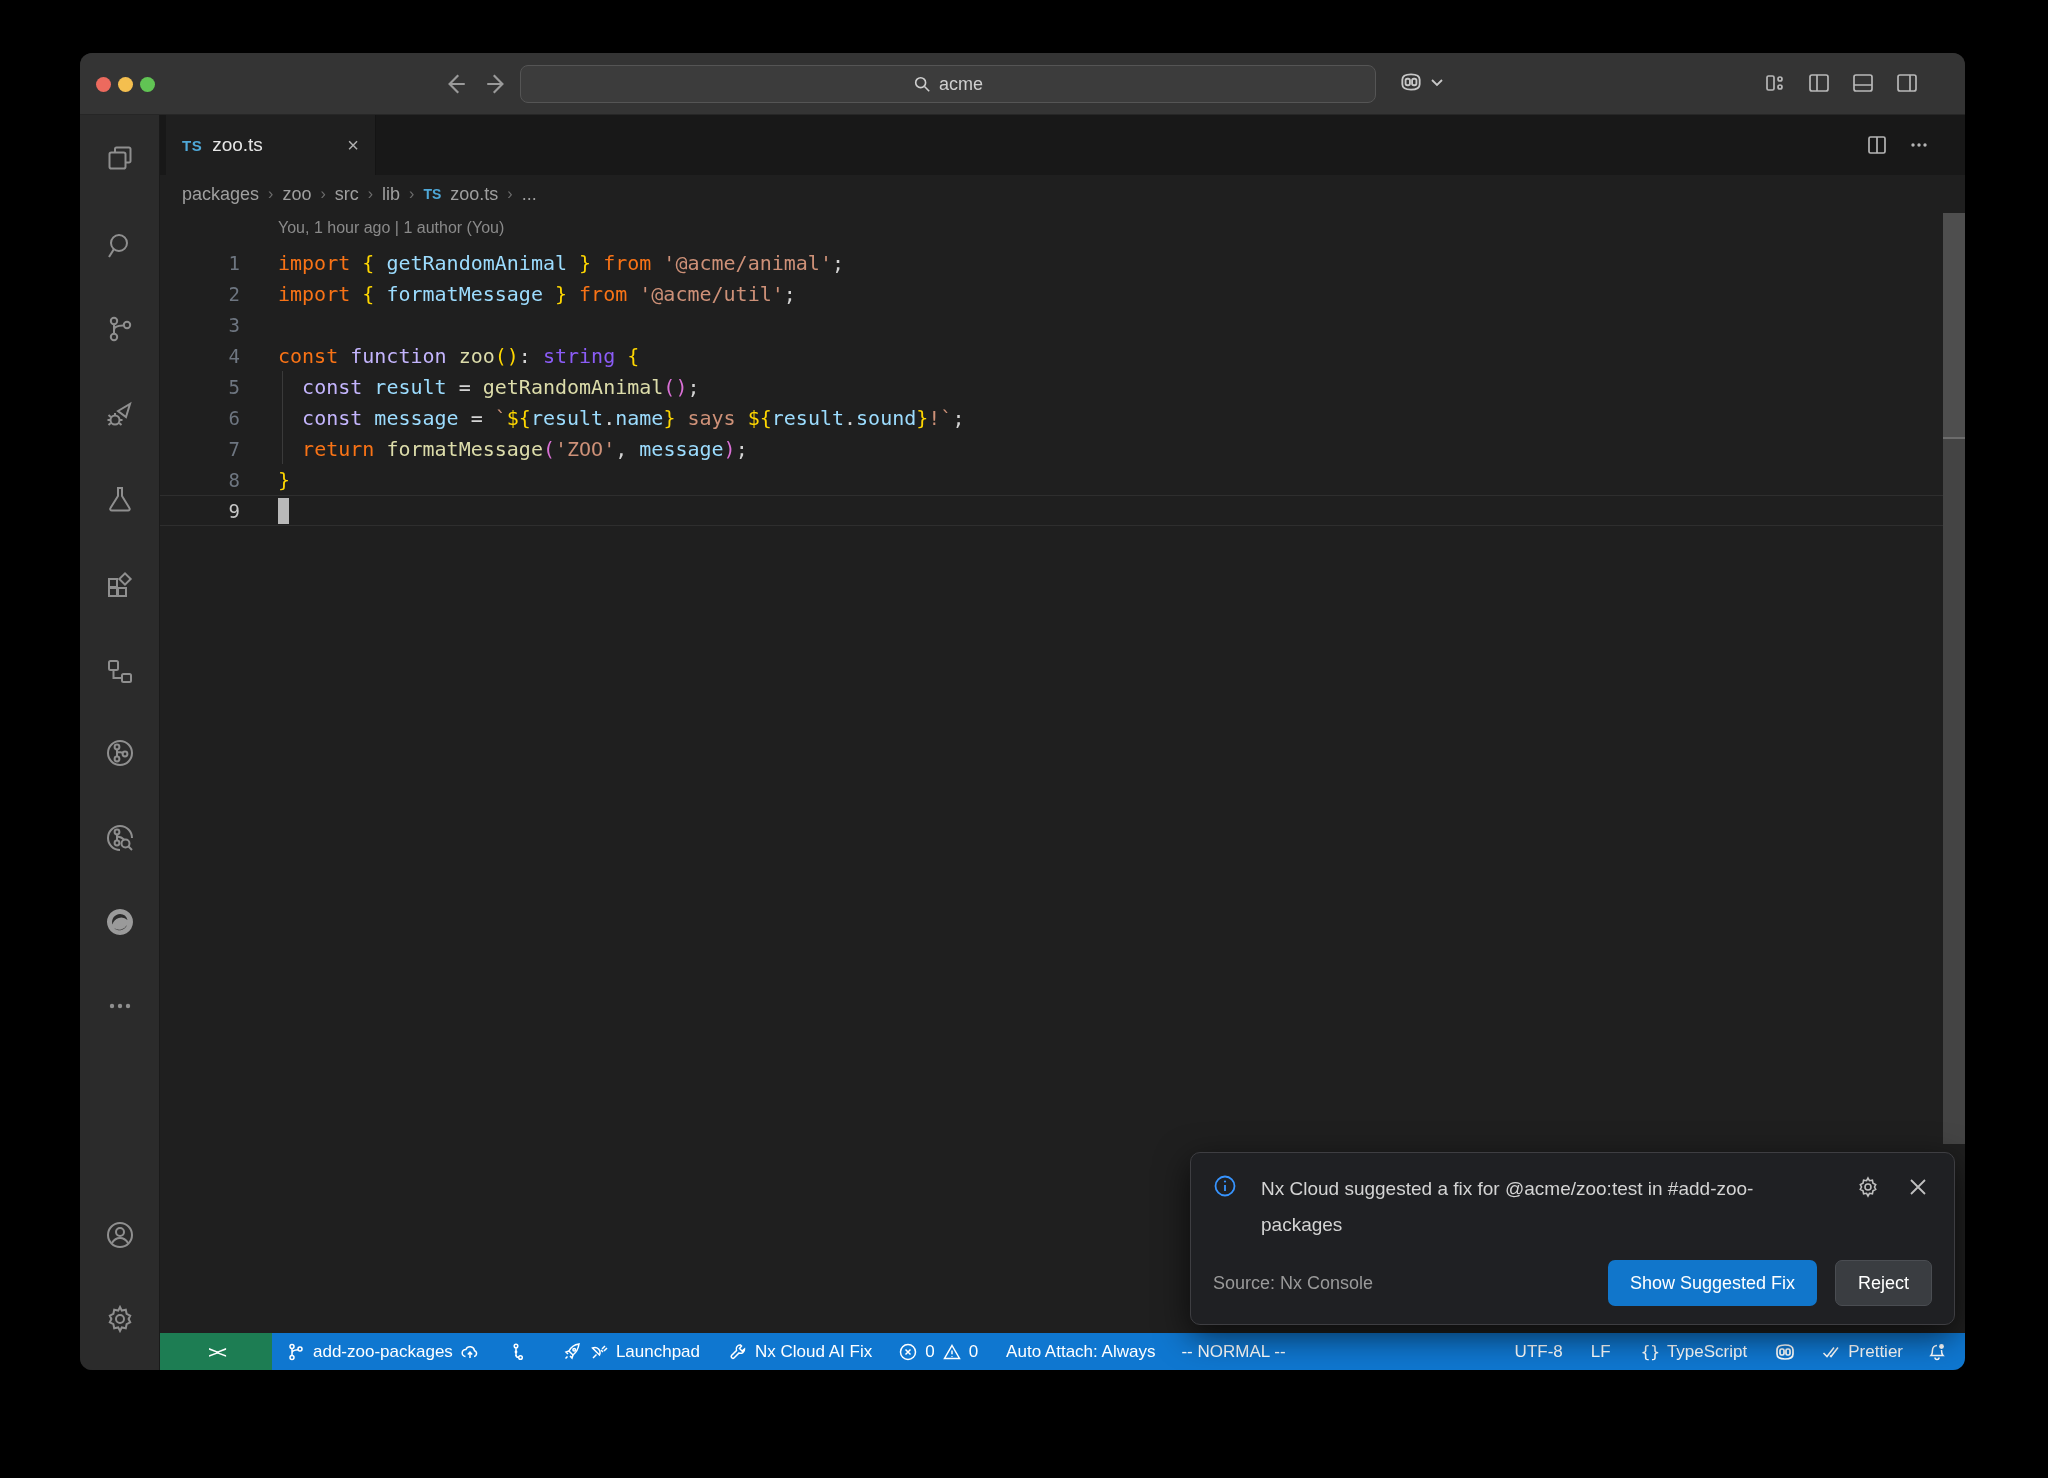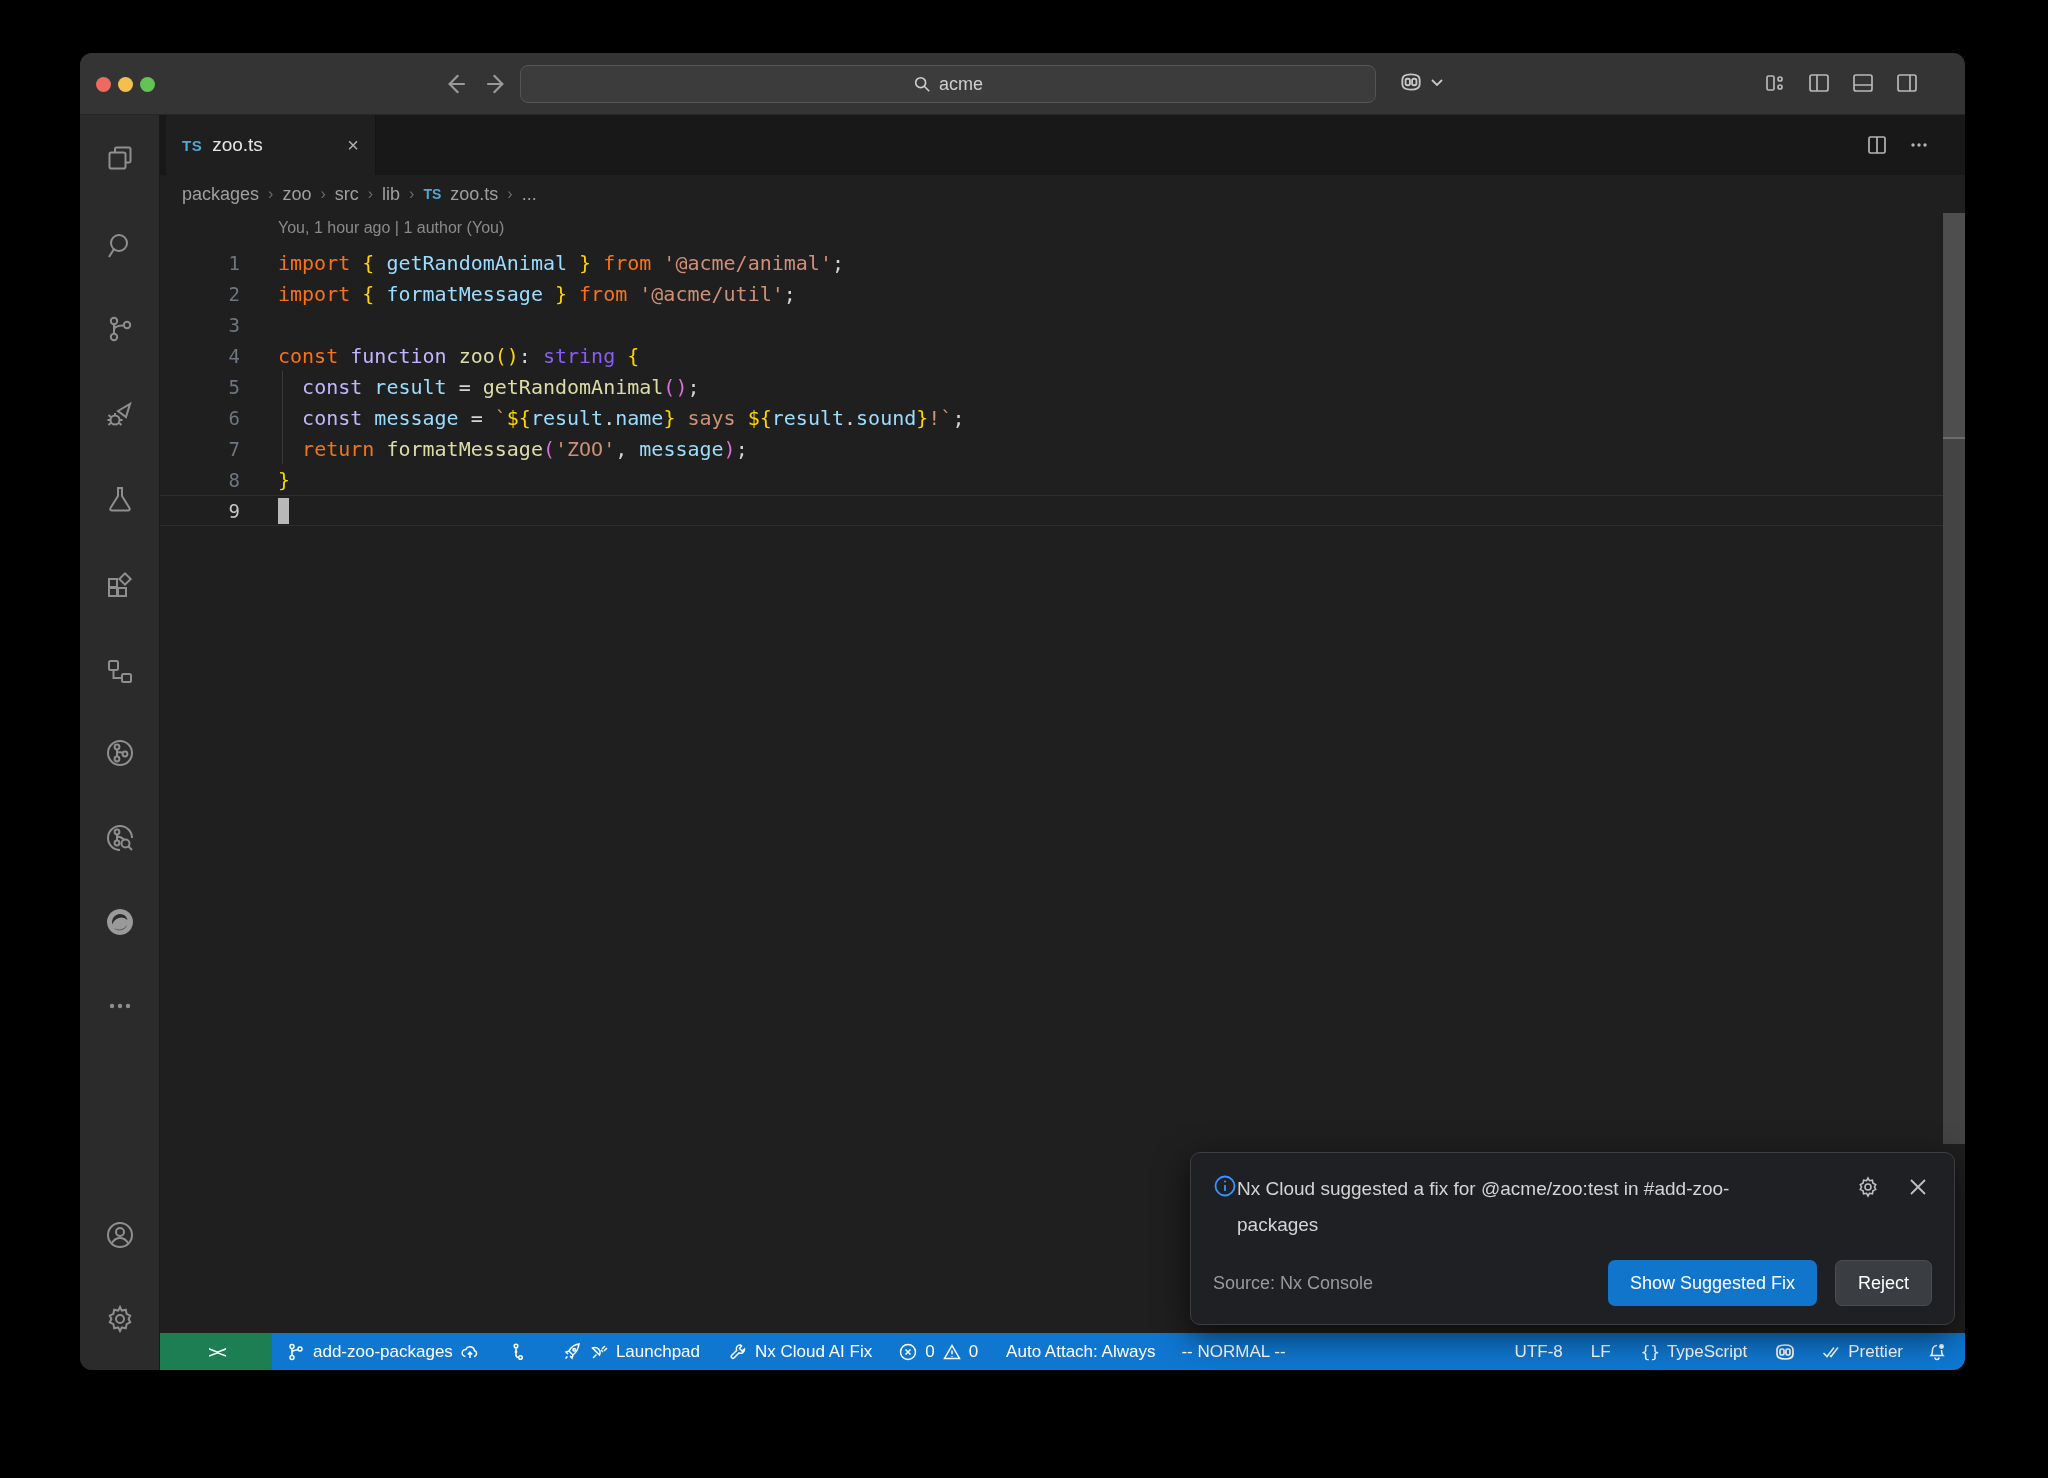--- a/index.html
+++ b/index.html
@@ -72,21 +72,21 @@
             font-family:"DejaVu Sans Mono", monospace; font-size:18px; letter-spacing:-3px; color:#fff; }
   .sb-rest { flex:1; background:var(--status-blue,#0f77d0); display:flex; align-items:center; }
   .sb-item { display:flex; align-items:center; gap:7px; white-space:nowrap; }
   .sb-icon { width:20px; height:20px; display:block; }
   .sb-spacer { flex:1; }
   .braces { font-family:"DejaVu Sans Mono", monospace; font-size:16px; }
 
   
   .toast { position:absolute; left:1190px; top:1152px; width:765px; height:173px; background:#1f2023;
            border:1px solid #3e3e42; border-radius:10px; box-shadow:0 10px 34px rgba(0,0,0,.65); z-index:5; }
-  .toast-row1 { position:absolute; left:22px; top:18px; display:flex; gap:0; }
+  .toast-row1 { position:absolute; left:22px; top:18px; display:flex; gap:24px; }
   .info-icon { flex:0 0 24px; width:24px; height:24px; margin-top:3px; color:#3794ff; }
   .toast-msg { width:592px; font-size:19px; line-height:36px; color:#d4d4d4; }
   .toast-controls { position:absolute; right:24px; top:22px; display:flex; gap:26px; color:#c0c0c0; }
   .toast-bottom { position:absolute; left:22px; right:22px; bottom:18px; display:flex; align-items:center; }
   .toast-source { color:#9a9a9a; font-size:18px; }
   .toast-buttons { margin-left:auto; display:flex; gap:18px; }
   .btn { border:none; font-family:inherit; font-size:18px; padding:0 22px; height:46px; border-radius:7px; color:#fff; }
   .btn-primary { background:var(--accent-blue,#1176cb); }
   .btn-secondary { background:#3a3d41; border:1px solid #4a4d52; }
   svg { display:block; }

